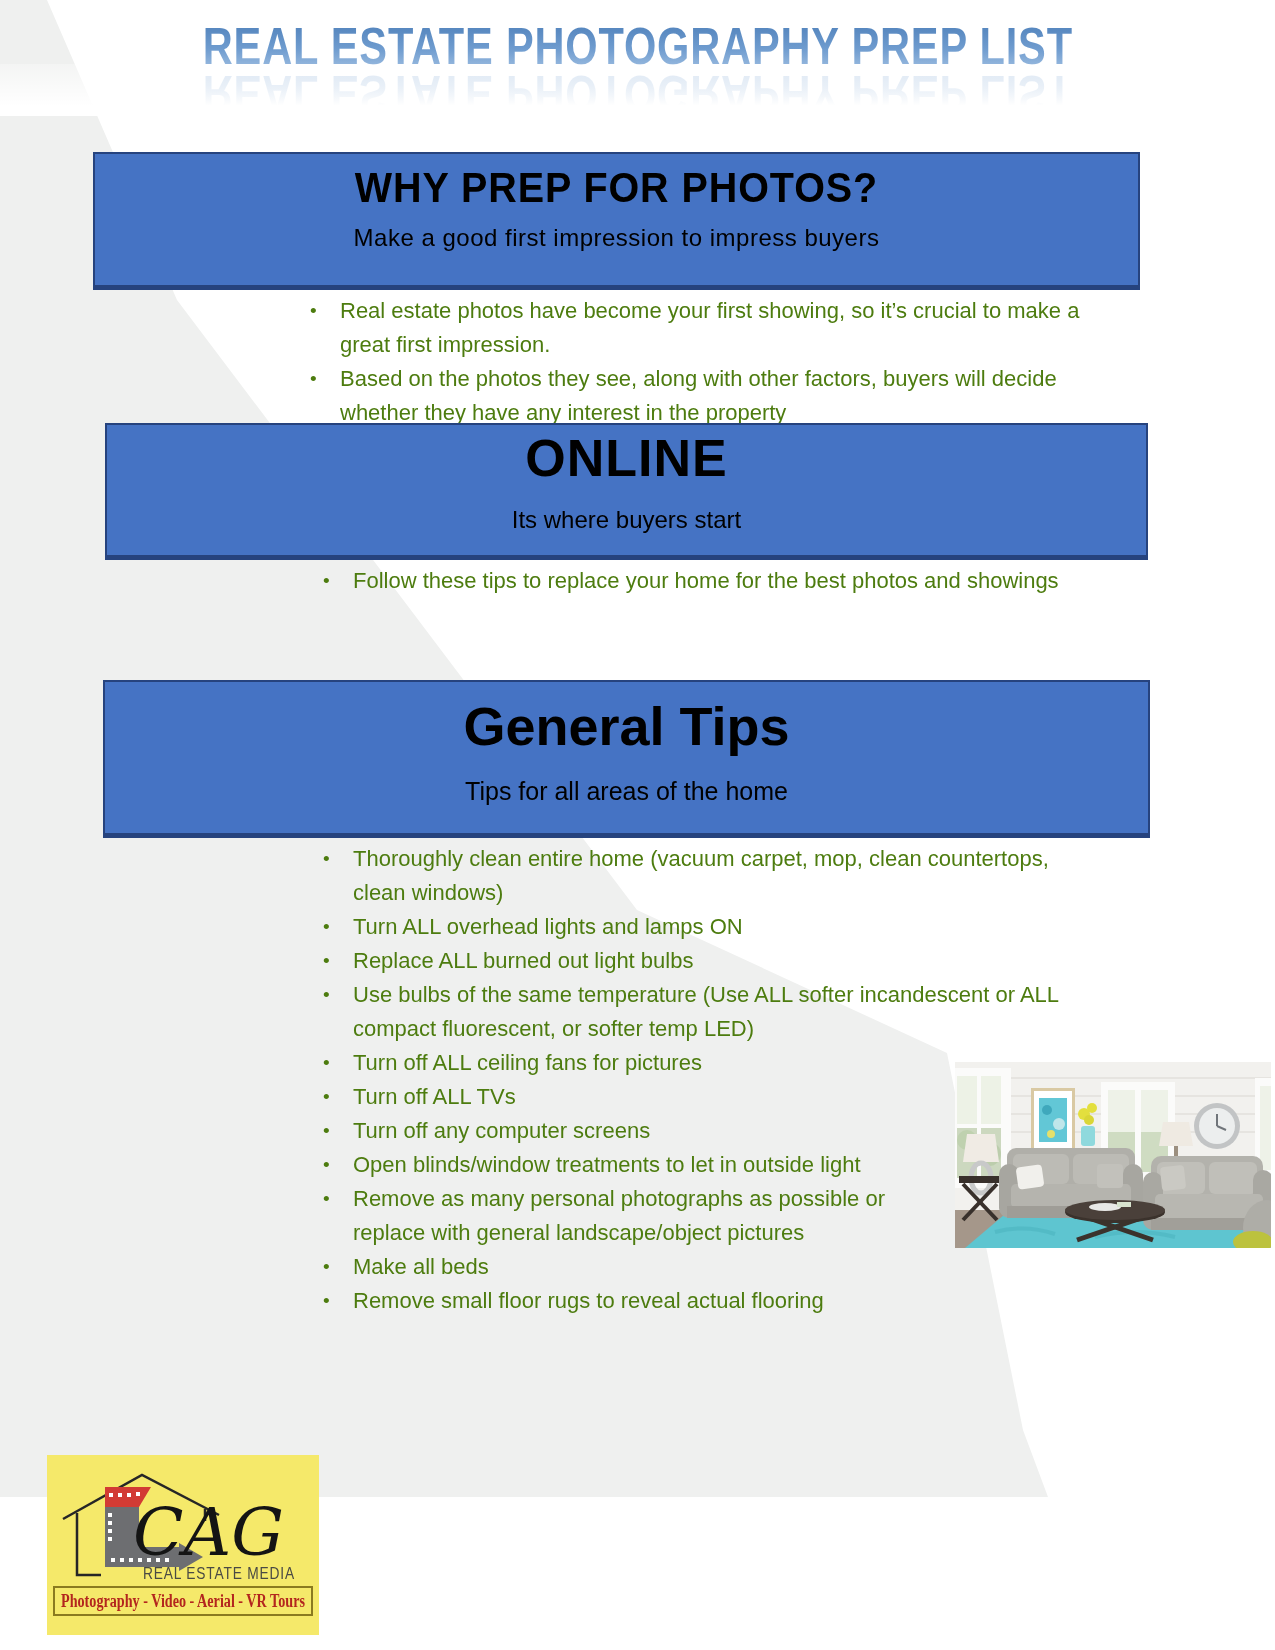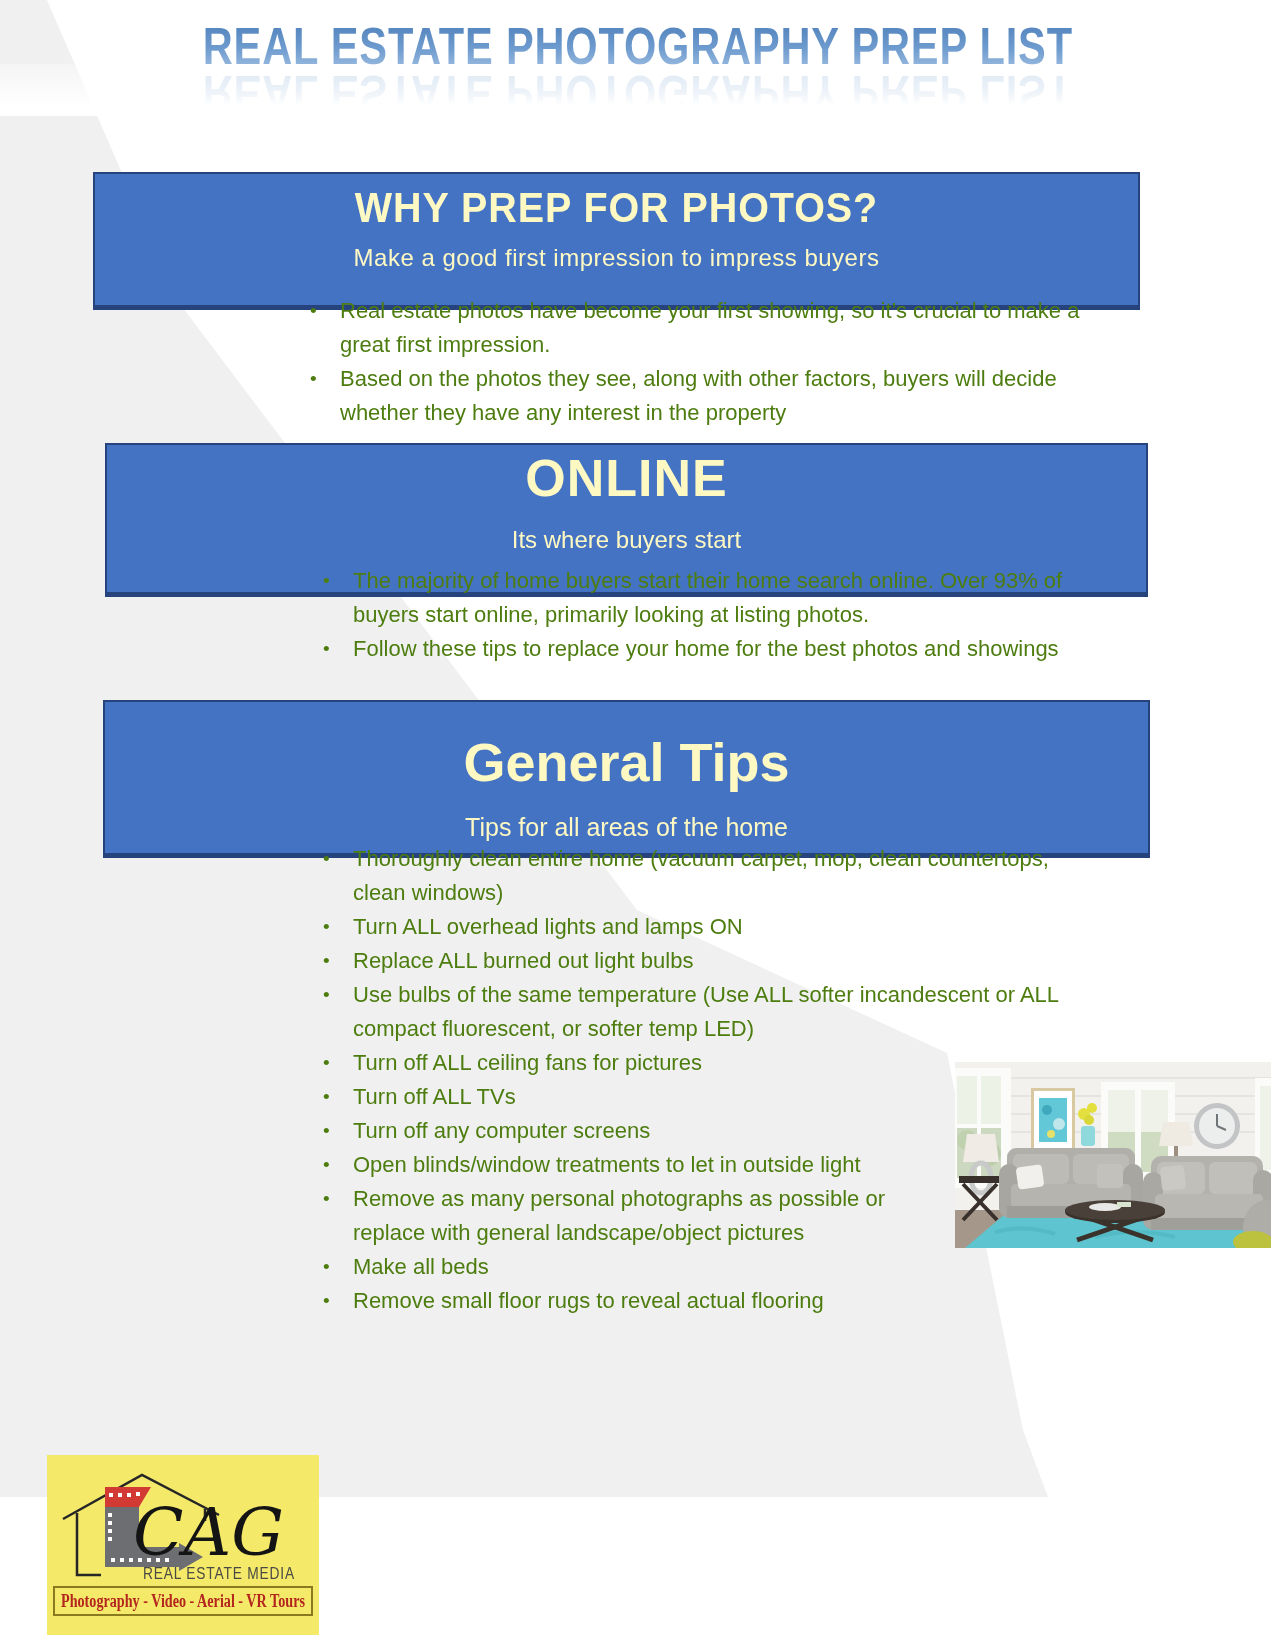--- a/index.html
+++ b/index.html
@@ -16,30 +16,30 @@
   @supports ((-webkit-background-clip:text) or (background-clip:text)){
     .title-main,.title-reflect{-webkit-background-clip:text;background-clip:text;color:transparent;
       -webkit-text-fill-color:transparent;}
   }
   .reflect-box{position:relative;height:52px;margin-top:-12px;overflow:hidden;text-align:center;}
   .title-reflect{transform:scaleX(.8) scaleY(-1);opacity:.5;}
   .reflect-box .fade{position:absolute;left:0;top:0;width:100%;height:100%;
      background:linear-gradient(to bottom,rgba(255,255,255,.3) 0%,#ffffff 80%);}
   
   .banner{position:absolute;background:#4573c4;border:2px solid #26437e;border-bottom-width:5px;
-          color:#fef9c3;text-align:center;box-sizing:border-box;margin-top:20px;}
+          color:#000000;text-align:center;box-sizing:border-box;}
   .banner h2{margin:0;font-weight:800;line-height:1.05;}
   .banner .sub{font-weight:400;}
   #banner-why{left:93px;top:152px;width:1047px;height:138px;padding-top:12px;}
   #banner-why h2{font-size:42px;letter-spacing:1px;transform:scaleX(.94);}
   #banner-why .sub{font-size:24px;margin-top:14px;letter-spacing:.5px;}
-  #banner-online{left:105px;top:423px;width:1043px;height:154px;padding-top:6px;}
+  #banner-online{left:105px;top:423px;width:1043px;height:137px;padding-top:6px;}
   #banner-online h2{font-size:52px;letter-spacing:1px;}
   #banner-online .sub{font-size:24px;margin-top:20px;}
-  #banner-general{left:103px;top:680px;width:1047px;height:158px;padding-top:32px;}
+  #banner-general{left:103px;top:680px;width:1047px;height:158px;padding-top:16px;}
   #banner-general h2{font-size:54px;}
   #banner-general .sub{font-size:25px;margin-top:22px;}
   
   .blist{position:absolute;color:#4d7c0f;}
   .li{display:flex;font-size:22px;line-height:34px;}
   .li .marker{flex:0 0 30px;font-size:19px;}
   .li .marker::before{content:"\2022";}
   .li .txt{flex:1 1 auto;}
   .li .txt.narrow{max-width:545px;}
   #list-why{left:310px;top:294px;width:790px;}
@@ -79,24 +79,20 @@
         <span class="txt">Based on the photos they see, along with other factors, buyers will decide whether they have any interest in the property</span>
       </div>
   </div>
 
   <div class="banner" id="banner-online">
     <h2>ONLINE</h2>
     <div class="sub">Its where buyers start</div>
   </div>
 
   <div class="blist" id="list-online">
-    <div class="li">
-        <span class="marker"></span>
-        <span class="txt">The majority of home buyers start their home search online. Over 93% of buyers start online, primarily looking at listing photos.</span>
-      </div>
     <div class="li">
         <span class="marker"></span>
         <span class="txt">Follow these tips to replace your home for the best photos and showings</span>
       </div>
   </div>
 
   <div class="banner" id="banner-general">
     <h2>General Tips</h2>
     <div class="sub">Tips for all areas of the home</div>
   </div>

